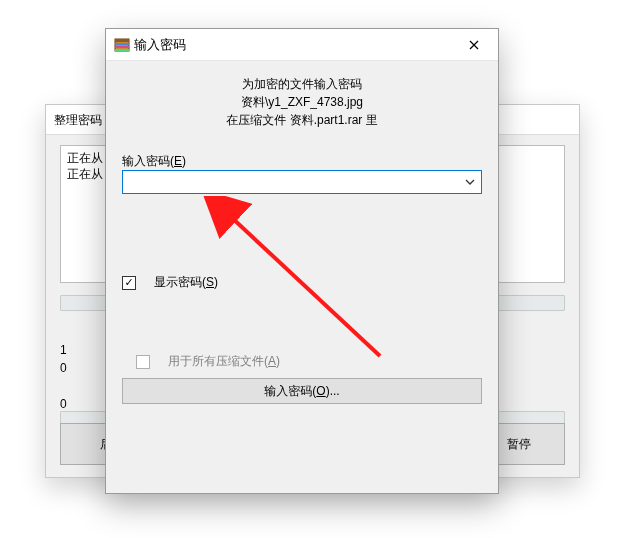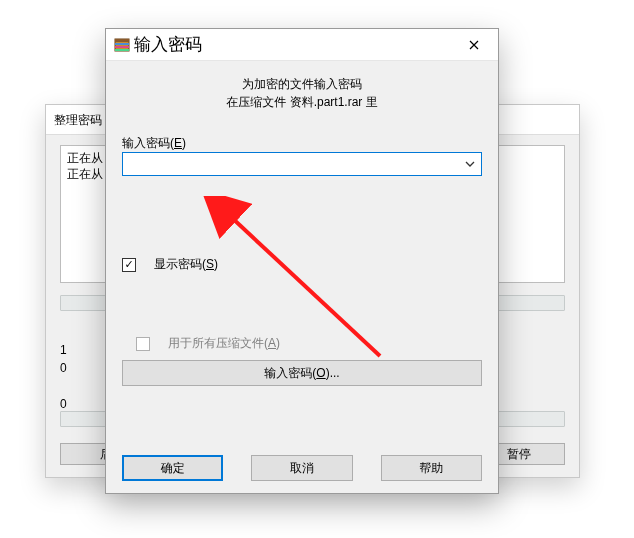--- a/index.html
+++ b/index.html
@@ -67,21 +67,21 @@
   .bg-buttons {
     position: absolute;
     bottom: 12px;
     left: 14px;
     right: 14px;
     display: flex;
     justify-content: space-between;
   }
   .bg-buttons button {
     width: 92px;
-    height: 22px;
+    height: 42px;
     background: #e1e1e1;
     border: 1px solid #adadad;
     font-family: Liberation Sans, sans-serif;
     font-size: 12px;
   }
 
   
   .dialog {
     position: absolute;
     left: 105px;
@@ -95,21 +95,21 @@
   .dlg-titlebar {
     height: 32px;
     display: flex;
     align-items: center;
     padding: 0 4px 0 8px;
     border-bottom: 1px solid #e6e6e6;
     background: #fff;
   }
   .dlg-title {
     flex: 1;
-    font-size: 17px;
+    font-size: 13px;
     padding-left: 4px;
   }
   .close-btn {
     width: 40px;
     height: 28px;
     display: flex;
     align-items: center;
     justify-content: center;
     font-size: 14px;
     cursor: default;
@@ -262,20 +262,21 @@
     <span class="dlg-title">输入密码</span>
     <div class="close-btn">
       <svg width="10" height="10" viewBox="0 0 10 10">
         <path d="M1 1 L9 9 M9 1 L1 9" stroke="#000" stroke-width="1.2"></path>
       </svg>
     </div>
   </div>
   <div class="dlg-client">
     <div class="prompt-block">
       <div>为加密的文件输入密码</div>
+      <div>资料\y1_ZXF_4738.jpg</div>
       <div>在压缩文件 资料.part1.rar 里</div>
     </div>
 
     <div class="field-label">
       <span>输入密码(</span><span class="underline">E</span><span>)</span>
     </div>
     <div class="combo">
       <input type="text" value="" style="">
       <div class="chev">
         <svg width="10" height="6" viewBox="0 0 10 6">
@@ -295,25 +296,20 @@
       <span class="checkbox disabled"></span>
       <span>
         <span>用于所有压缩文件(</span><span class="underline">A</span><span>)</span>
       </span>
     </div>
 
     <button class="organize-btn" style="margin-top:4px;">
       <span>输入密码(</span><span class="underline">O</span><span>)...</span>
     </button>
 
-    <div class="dlg-bottom">
-      <button class="primary">确定</button>
-      <button>取消</button>
-      <button>帮助</button>
-    </div>
   </div>
 </div>
 
 <svg class="arrow" width="220" height="180">
   <defs>
     <marker id="ah" markerWidth="12" markerHeight="12" refX="2" refY="6" orient="auto">
       <path d="M0,0 L12,6 L0,12 Z" fill="#ff1a1a"></path>
     </marker>
   </defs>
   <line x1="180" y1="160" x2="30" y2="20" stroke="#ff1a1a" stroke-width="4" marker-end="url(#ah)"></line>

